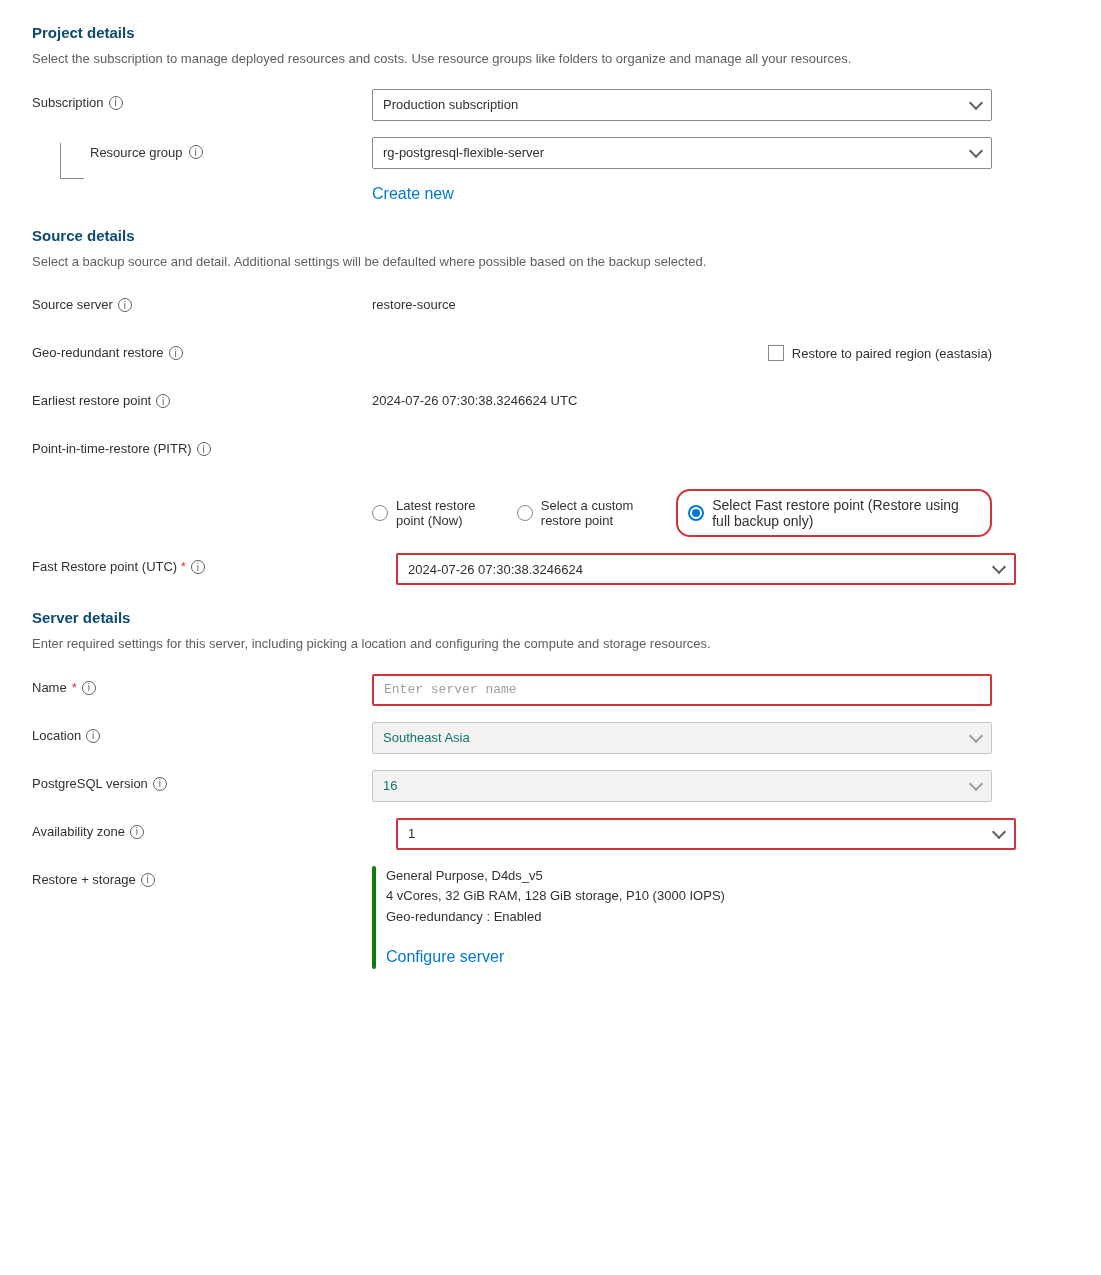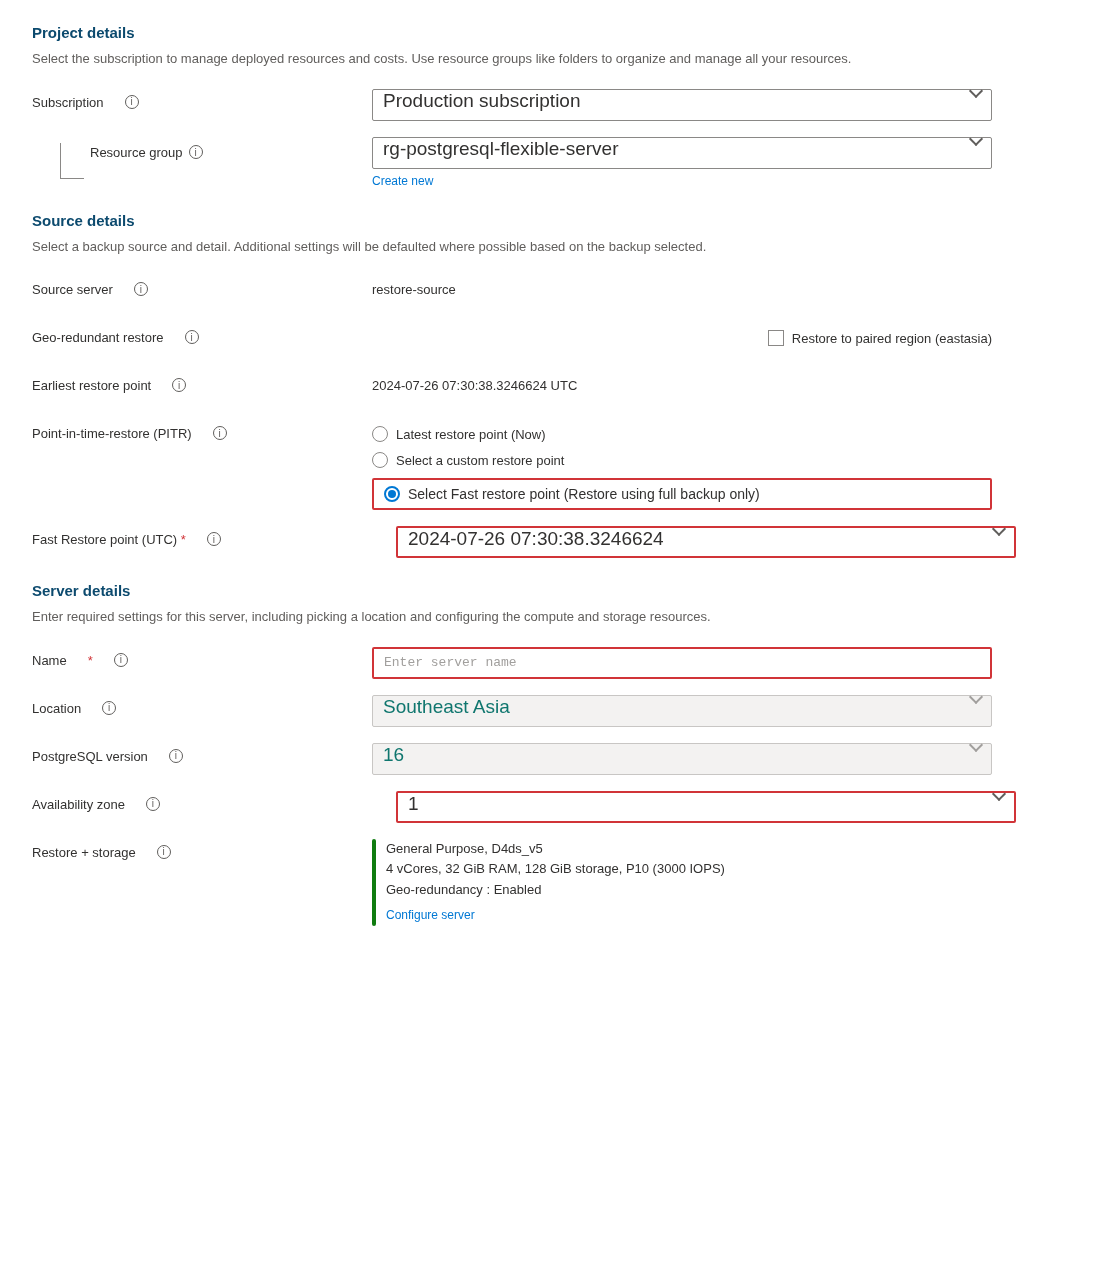--- a/index.html
+++ b/index.html
@@ -30,22 +30,22 @@
       display: flex;
       align-items: flex-start;
       margin-bottom: 16px;
       min-height: 32px;
     }
 
     .form-label {
       width: 340px;
       min-width: 340px;
       display: flex;
-      align-items: flex-start;
-      gap: 21px;
+      align-items: flex-end;
+      gap: 5px;
       font-size: 13px;
       color: #323130;
       padding-top: 6px;
     }
 
     .info-icon {
       display: inline-flex;
       align-items: center;
       justify-content: center;
       width: 14px;
@@ -66,24 +66,25 @@
       flex: 1;
       max-width: 620px;
     }
 
     .dropdown {
       width: 100%;
       height: 32px;
       border: 1px solid #8a8886;
       background: #fff;
       display: flex;
+      align-items: center;
       justify-content: space-between;
       padding: 0 10px;
       cursor: pointer;
-      font-size: 19px;
+      font-size: 13px;
       color: #323130;
       border-radius: 2px;
     }
 
     .dropdown.disabled {
       background: #f3f2f1;
       color: #0f766e;
       border-color: #c8c6c4;
       cursor: not-allowed;
     }
@@ -119,23 +120,23 @@
       font-family: Liberation Mono, monospace;
     }
 
     .text-input::placeholder {
       color: #a19f9d;
     }
 
     .link {
       color: #0078d4;
       text-decoration: none;
-      font-size: 12px;
+      font-size: 16px;
       cursor: pointer;
-      margin-top: 5px;
+      margin-top: 16px;
       display: inline-block;
     }
 
     .static-text {
       font-size: 13px;
       color: #323130;
       padding-top: 6px;
     }
 
     .section-divider {
@@ -155,23 +156,24 @@
     .checkbox-custom {
       width: 16px;
       height: 16px;
       border: 1px solid #8a8886;
       background: #fff;
       flex-shrink: 0;
     }
 
     .radio-group {
       display: flex;
-      flex-direction: column;
+      flex-direction: row;
       gap: 10px;
       padding-top: 6px;
+      margin-top: 48px;
     }
 
     .radio-row {
       display: flex;
       align-items: center;
       gap: 8px;
       font-size: 13px;
       color: #323130;
       cursor: pointer;
     }
@@ -198,21 +200,21 @@
       border-radius: 50%;
       background: #0078d4;
     }
 
     .fast-restore-box {
       display: flex;
       align-items: center;
       gap: 8px;
       border: 2px solid #d13438;
       padding: 6px 10px;
-      border-radius: 2px;
+      border-radius: 14px;
     }
 
     .form-row-rg {
       display: flex;
       align-items: flex-start;
       margin-bottom: 4px;
     }
 
     .compute-storage-value {
       font-size: 13px;

